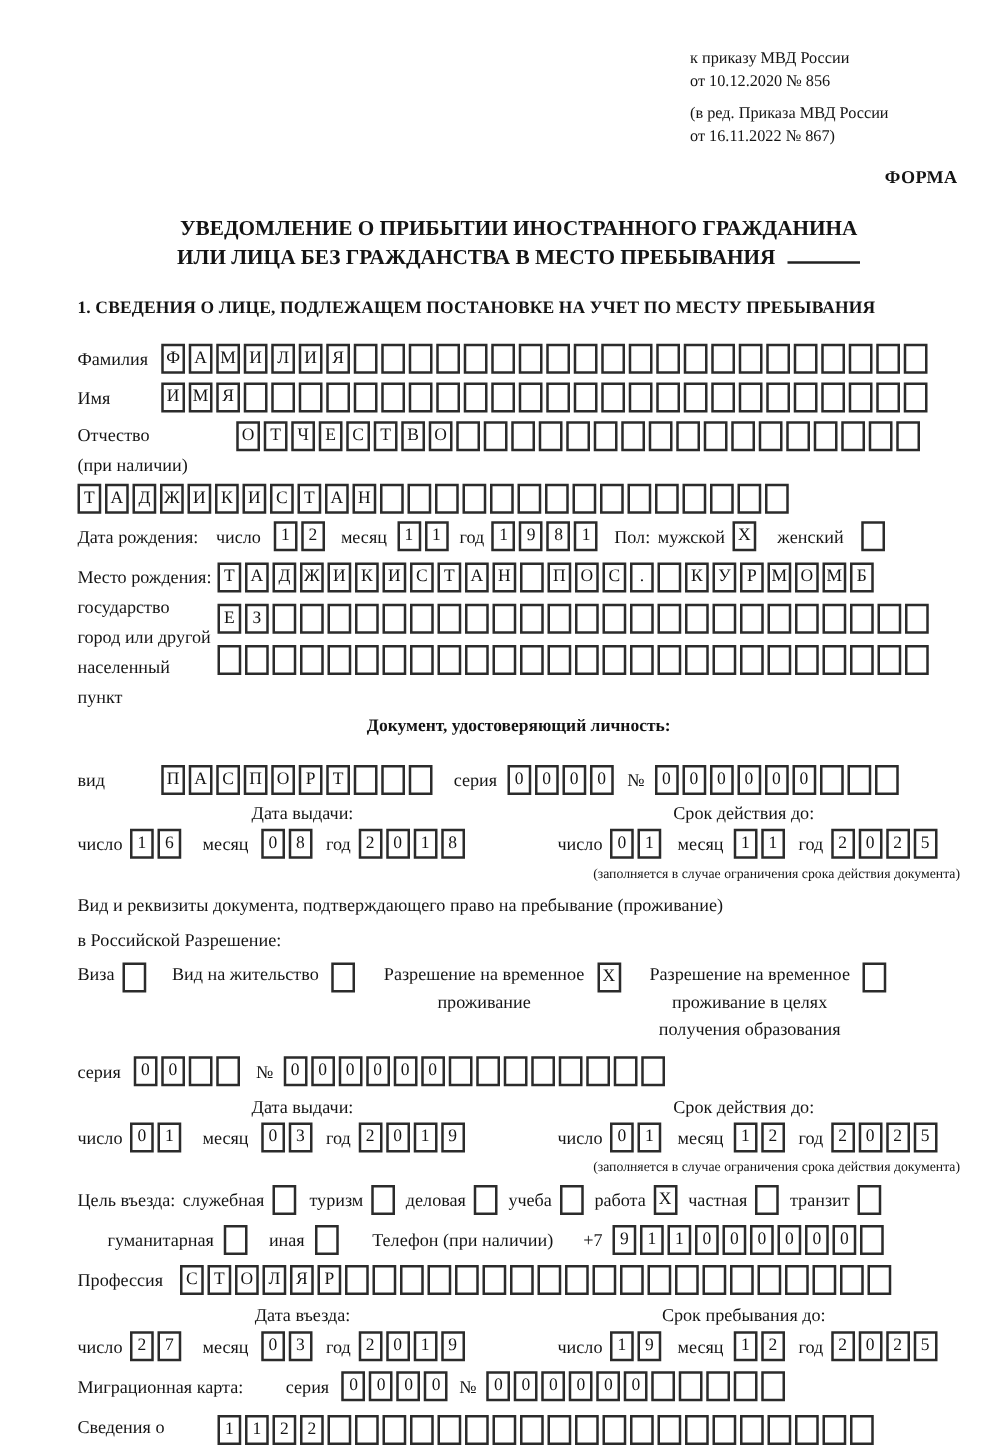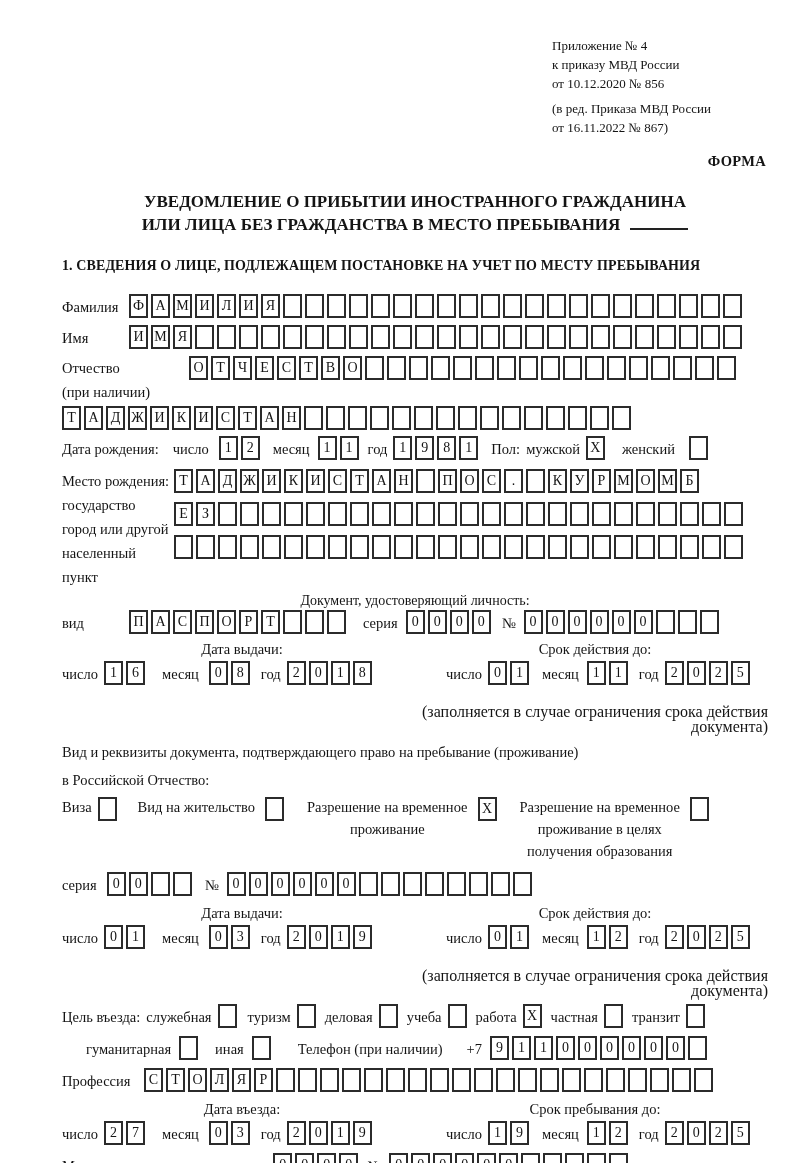--- a/index.html
+++ b/index.html
@@ -30,41 +30,40 @@
   .cells { display:inline-flex; flex-wrap:nowrap; }
   .cell {
     box-sizing:border-box; flex:0 0 auto;
     width:19px; height:24px; margin-right:3px;
     border:2px solid #2b2b2b; background:#fff;
     text-align:center; font-size:14px; line-height:20px;
   }
   .stack .cells { display:flex; margin-bottom:9px; }
   .stack .cells:last-child { margin-bottom:0; }
   
-  .center-bold { text-align:center; font-weight:normal; font-size:14px; margin:4px 0 1px; }
+  .center-bold { text-align:center; font-weight:bold; font-size:14px; margin:4px 0 22px; }
   
   .twocol { display:flex; margin-bottom:6px; }
   .tc-left { width:360px; flex:0 0 360px; }
   .tc-right { flex:1; }
   .tc-head { text-align:center; font-size:14.5px; margin-bottom:3px; }
   .dline { display:flex; align-items:flex-start; }
-  .note { font-size:16px; text-align:right; margin-top:17px; line-height:15px; }
+  .note { font-size:11px; text-align:right; margin-top:3px; line-height:15px; }
   .para { font-size:14.5px; line-height:24px; margin-bottom:4px; }
   
   .permits { margin:2px 0 10px; }
   .plabel { font-size:14.5px; line-height:22px; text-align:center; }
   .permits .cells { margin-top:1px; }
 </style>
 </head>
 <body>
 
 <div>
 
   <div class="appendix-block">
-    <div>Приложение № 4</div>
     <div>к приказу МВД России</div>
     <div>от 10.12.2020 № 856</div>
     <div class="rev">(в ред. Приказа МВД России</div>
     <div>от 16.11.2022 № 867)</div>
   </div>
   <div class="forma">ФОРМА</div>
 
   <div class="title">
     <div>УВЕДОМЛЕНИЕ О ПРИБЫТИИ ИНОСТРАННОГО ГРАЖДАНИНА</div>
     <div><span>ИЛИ ЛИЦА БЕЗ ГРАЖДАНСТВА В МЕСТО ПРЕБЫВАНИЯ</span><span class="blank"></span></div>
@@ -407,21 +406,21 @@
             <span class="cell">0</span>
             <span class="cell">2</span>
             <span class="cell">5</span>
           </span>
       </div>
       <div class="note">(заполняется в случае ограничения срока действия документа)</div>
     </div>
   </div>
 
   <div class="para">Вид и реквизиты документа, подтверждающего право на пребывание (проживание)</div>
-  <div class="para">в Российской Отчество:</div>
+  <div class="para">в Российской Разрешение:</div>
 
   <div class="frow permits">
     <span class="lbl" style="line-height:22px">Виза</span>
     <span class="cells g6">
         <span class="cell"></span>
       </span>
     <span class="lbl g18" style="line-height:22px">Вид на жительство</span>
     <span class="cells g10">
         <span class="cell"></span>
       </span>

